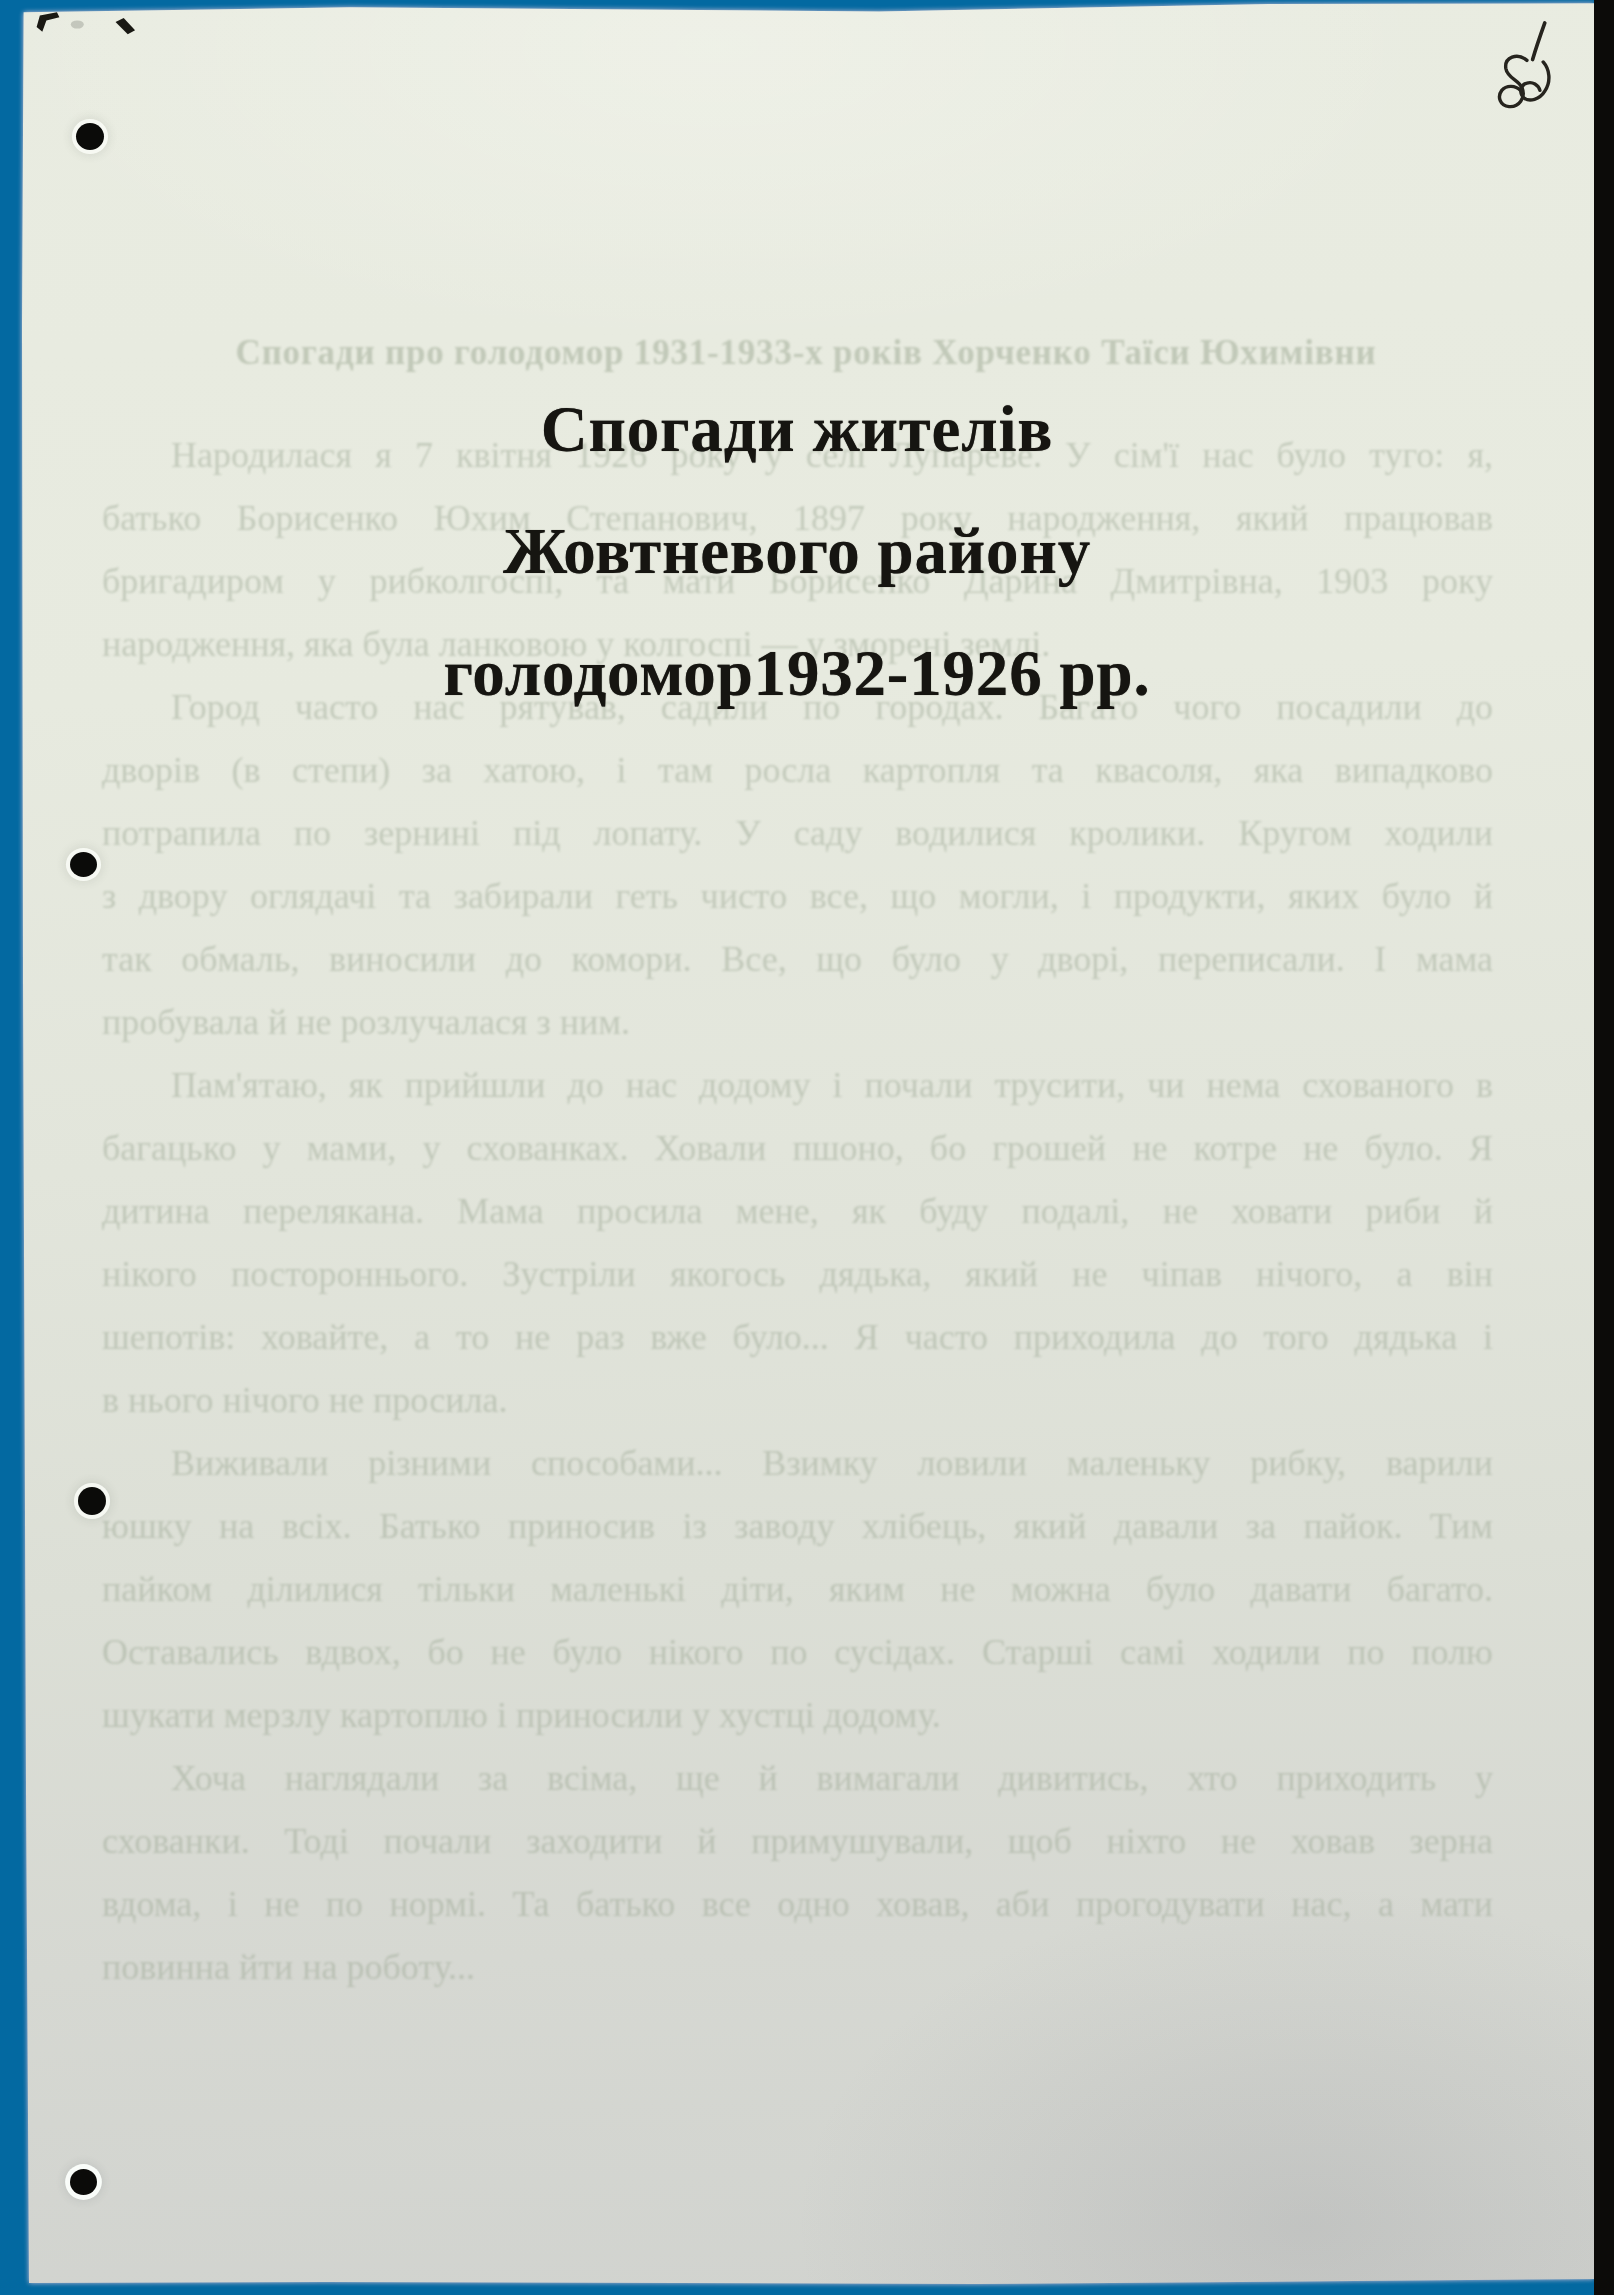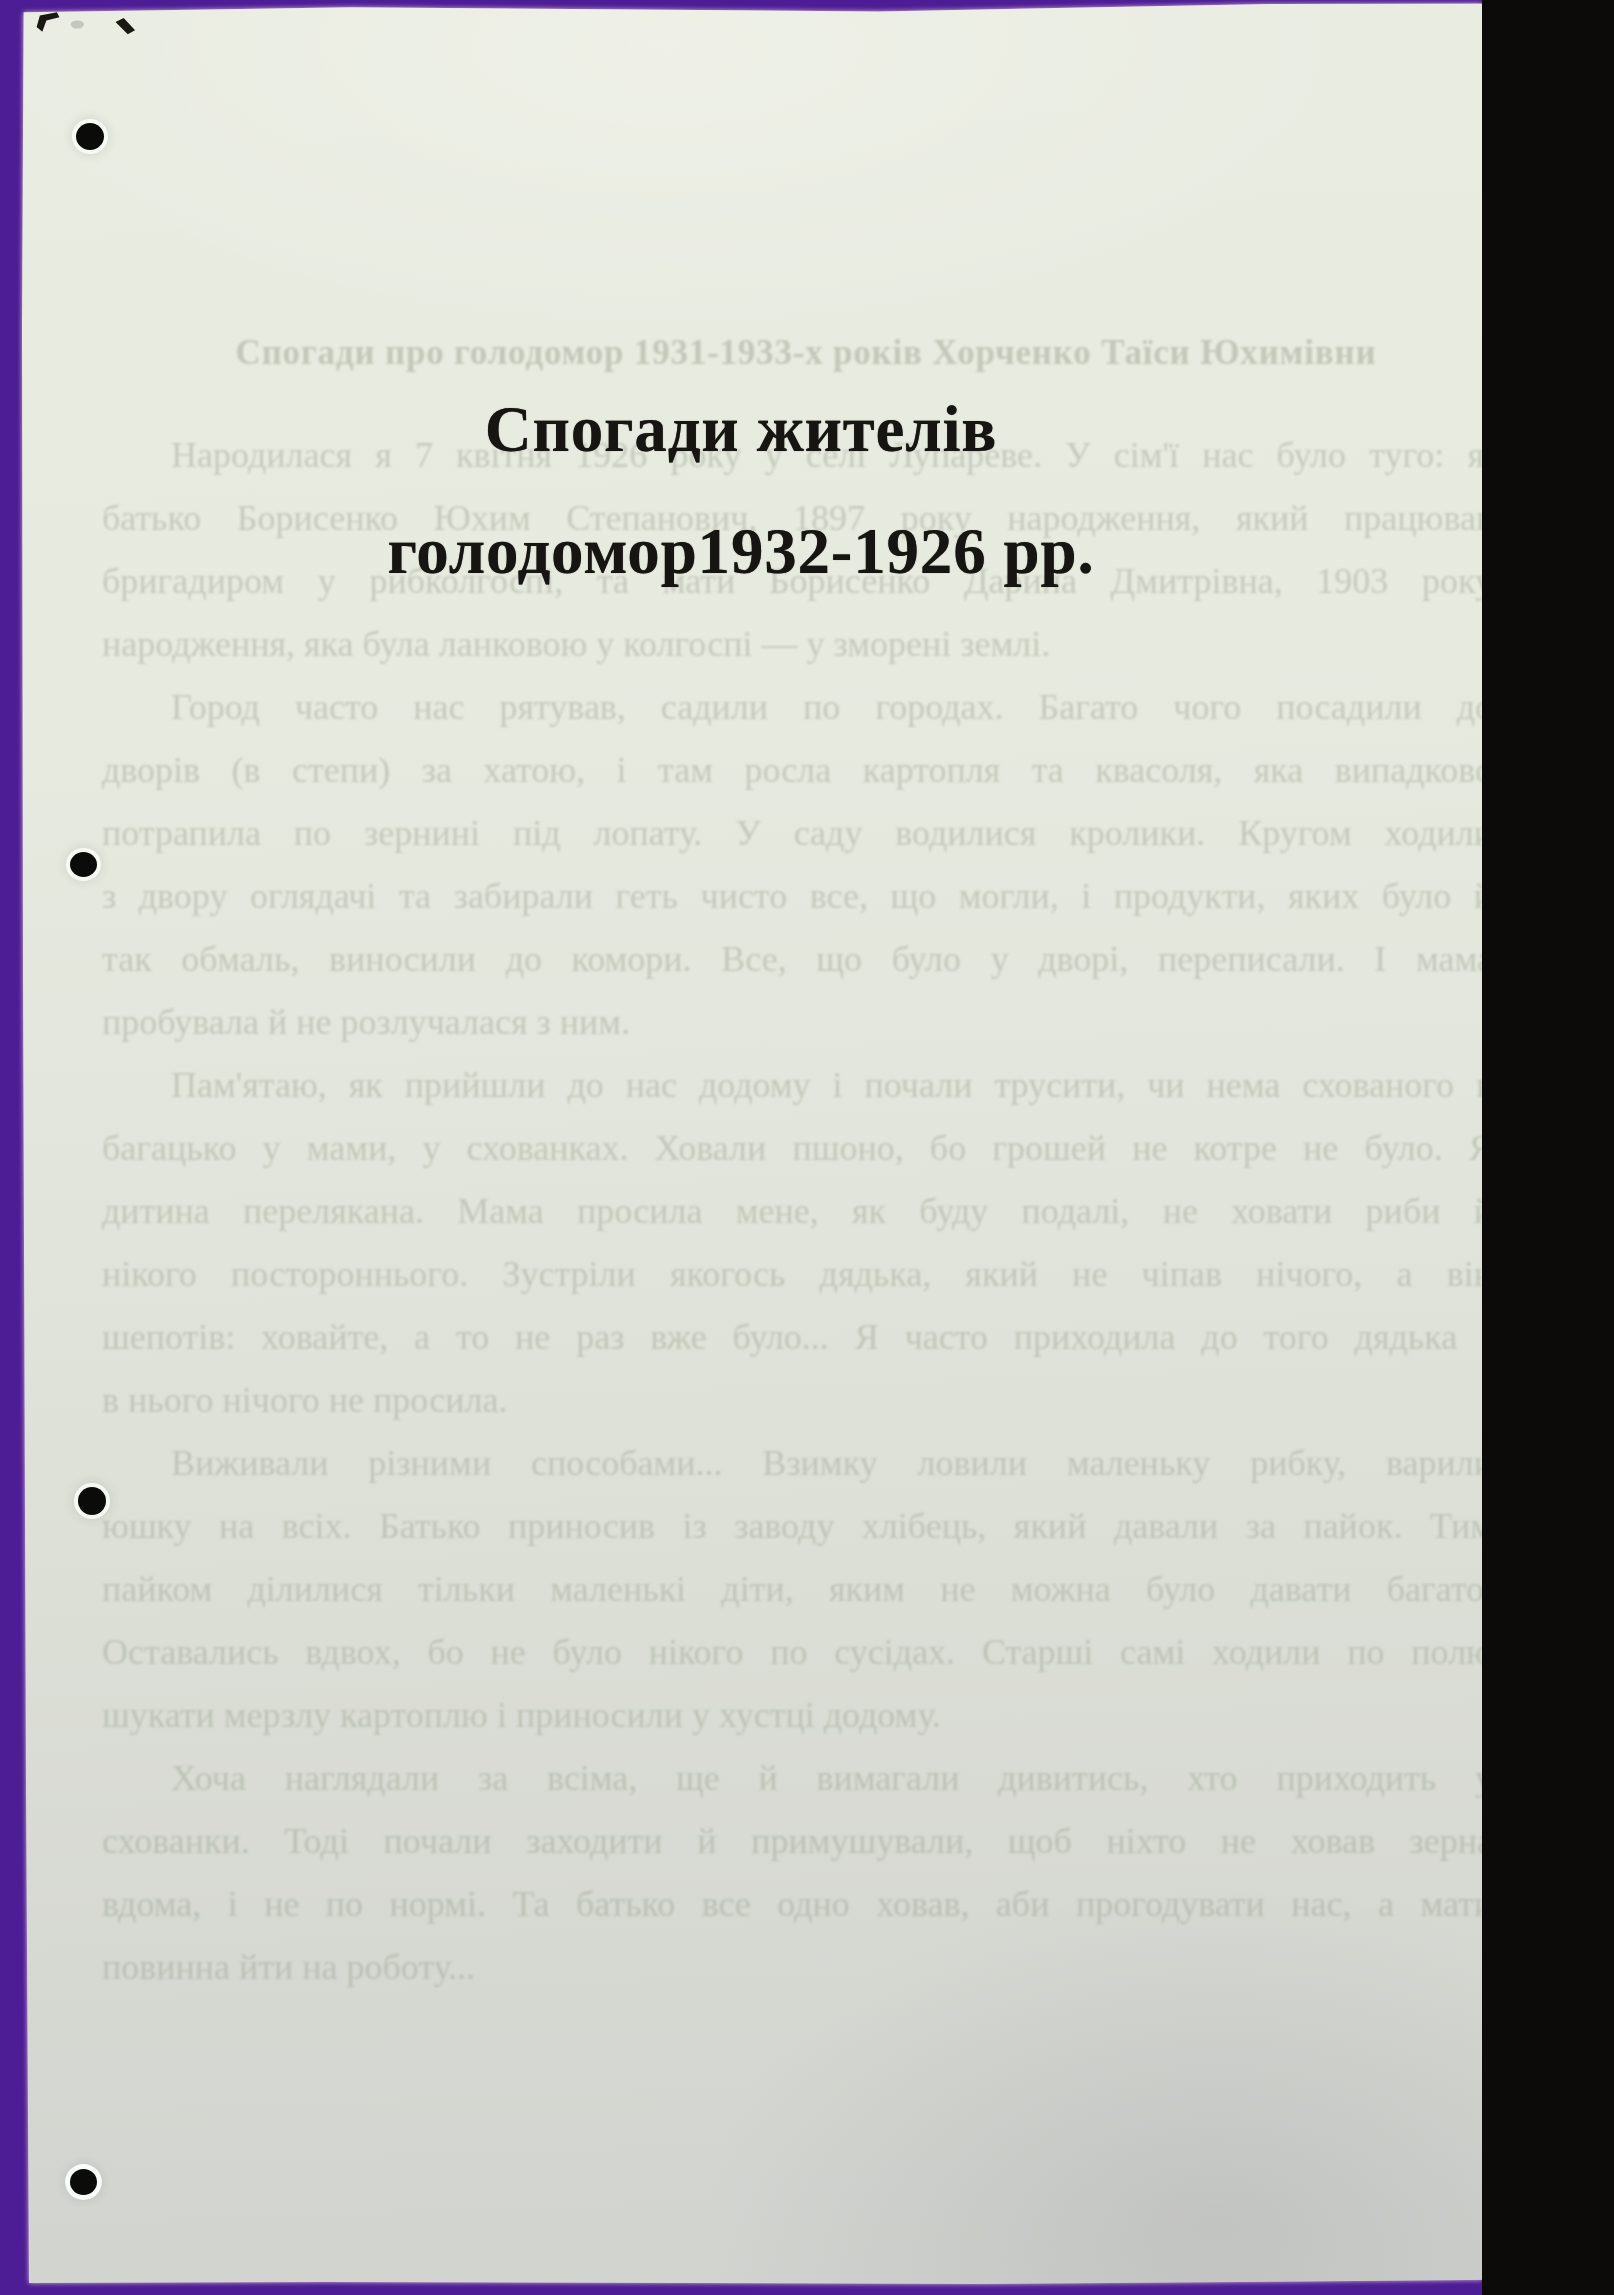--- a/index.html
+++ b/index.html
@@ -1,17 +1,17 @@
 <!DOCTYPE html>
 <html style="font-size:13px"><head>
 <meta charset="utf-8">
 <style>
   html,body{margin:0;padding:0;background:#0c0b09;}
-  .screen{position:relative;width:1482px;height:2295px;overflow:hidden;
-          background:#4c1d95;font-family:"Liberation Serif",serif;}
+  .screen{position:relative;width:1594px;height:2295px;overflow:hidden;
+          background:#0369a1;font-family:"Liberation Serif",serif;}
   .page-wrap{position:absolute;inset:0;filter:drop-shadow(0 0 2.4px rgba(241,206,226,.85));}
   .page{position:absolute;inset:0;
     clip-path:polygon(23.6px 12.2px,350px 7.3px,879px 11.4px,1269px 4.1px,1598px 3.3px,
       1609px 732px,1612px 1465px,1610px 2034px,1600px 2279px,976px 2284px,
       325px 2282px,29px 2283px,26px 1790px,23px 976px,22px 325px);
     background:
       radial-gradient(732px 488px at 82% 97%, rgba(108,108,118,.16), rgba(0,0,0,0) 70%),
       radial-gradient(976px 407px at 45% 2%, rgba(255,255,250,.25), rgba(0,0,0,0) 75%),
       linear-gradient(178deg,#e9ece1 0%,#e7eadf 30%,#e2e5db 50%,#dcdfd6 68%,#d6d8d2 84%,#d1d3cf 100%);}
   
@@ -71,20 +71,21 @@
           <div class="gl end">шукати мерзлу картоплю і приносили у хустці додому.</div>
           <div class="gl ind">Хоча наглядали за всіма, ще й вимагали дивитись, хто приходить у</div>
           <div class="gl">схованки. Тоді почали заходити й примушували, щоб ніхто не ховав зерна</div>
           <div class="gl">вдома, і не по нормі. Та батько все одно ховав, аби прогодувати нас, а мати</div>
           <div class="gl end">повинна йти на роботу...</div>
         </div>
       </div>
 
       <div class="title">
         <div>Спогади жителів</div>
+        <div>Жовтневого району</div>
         <div>голодомор1932-1926 рр.</div>
       </div>
 
       <div class="hole h1"></div>
       <div class="hole h2"></div>
       <div class="hole h3"></div>
       <div class="hole h4"></div>
 
       <svg class="topmarks" width="179" height="49" viewBox="0 0 220 60">
         <path d="M 45 33 L 52 39 L 57 25 L 73 21 L 70 15 L 49 19 Z" fill="#191813"></path>

